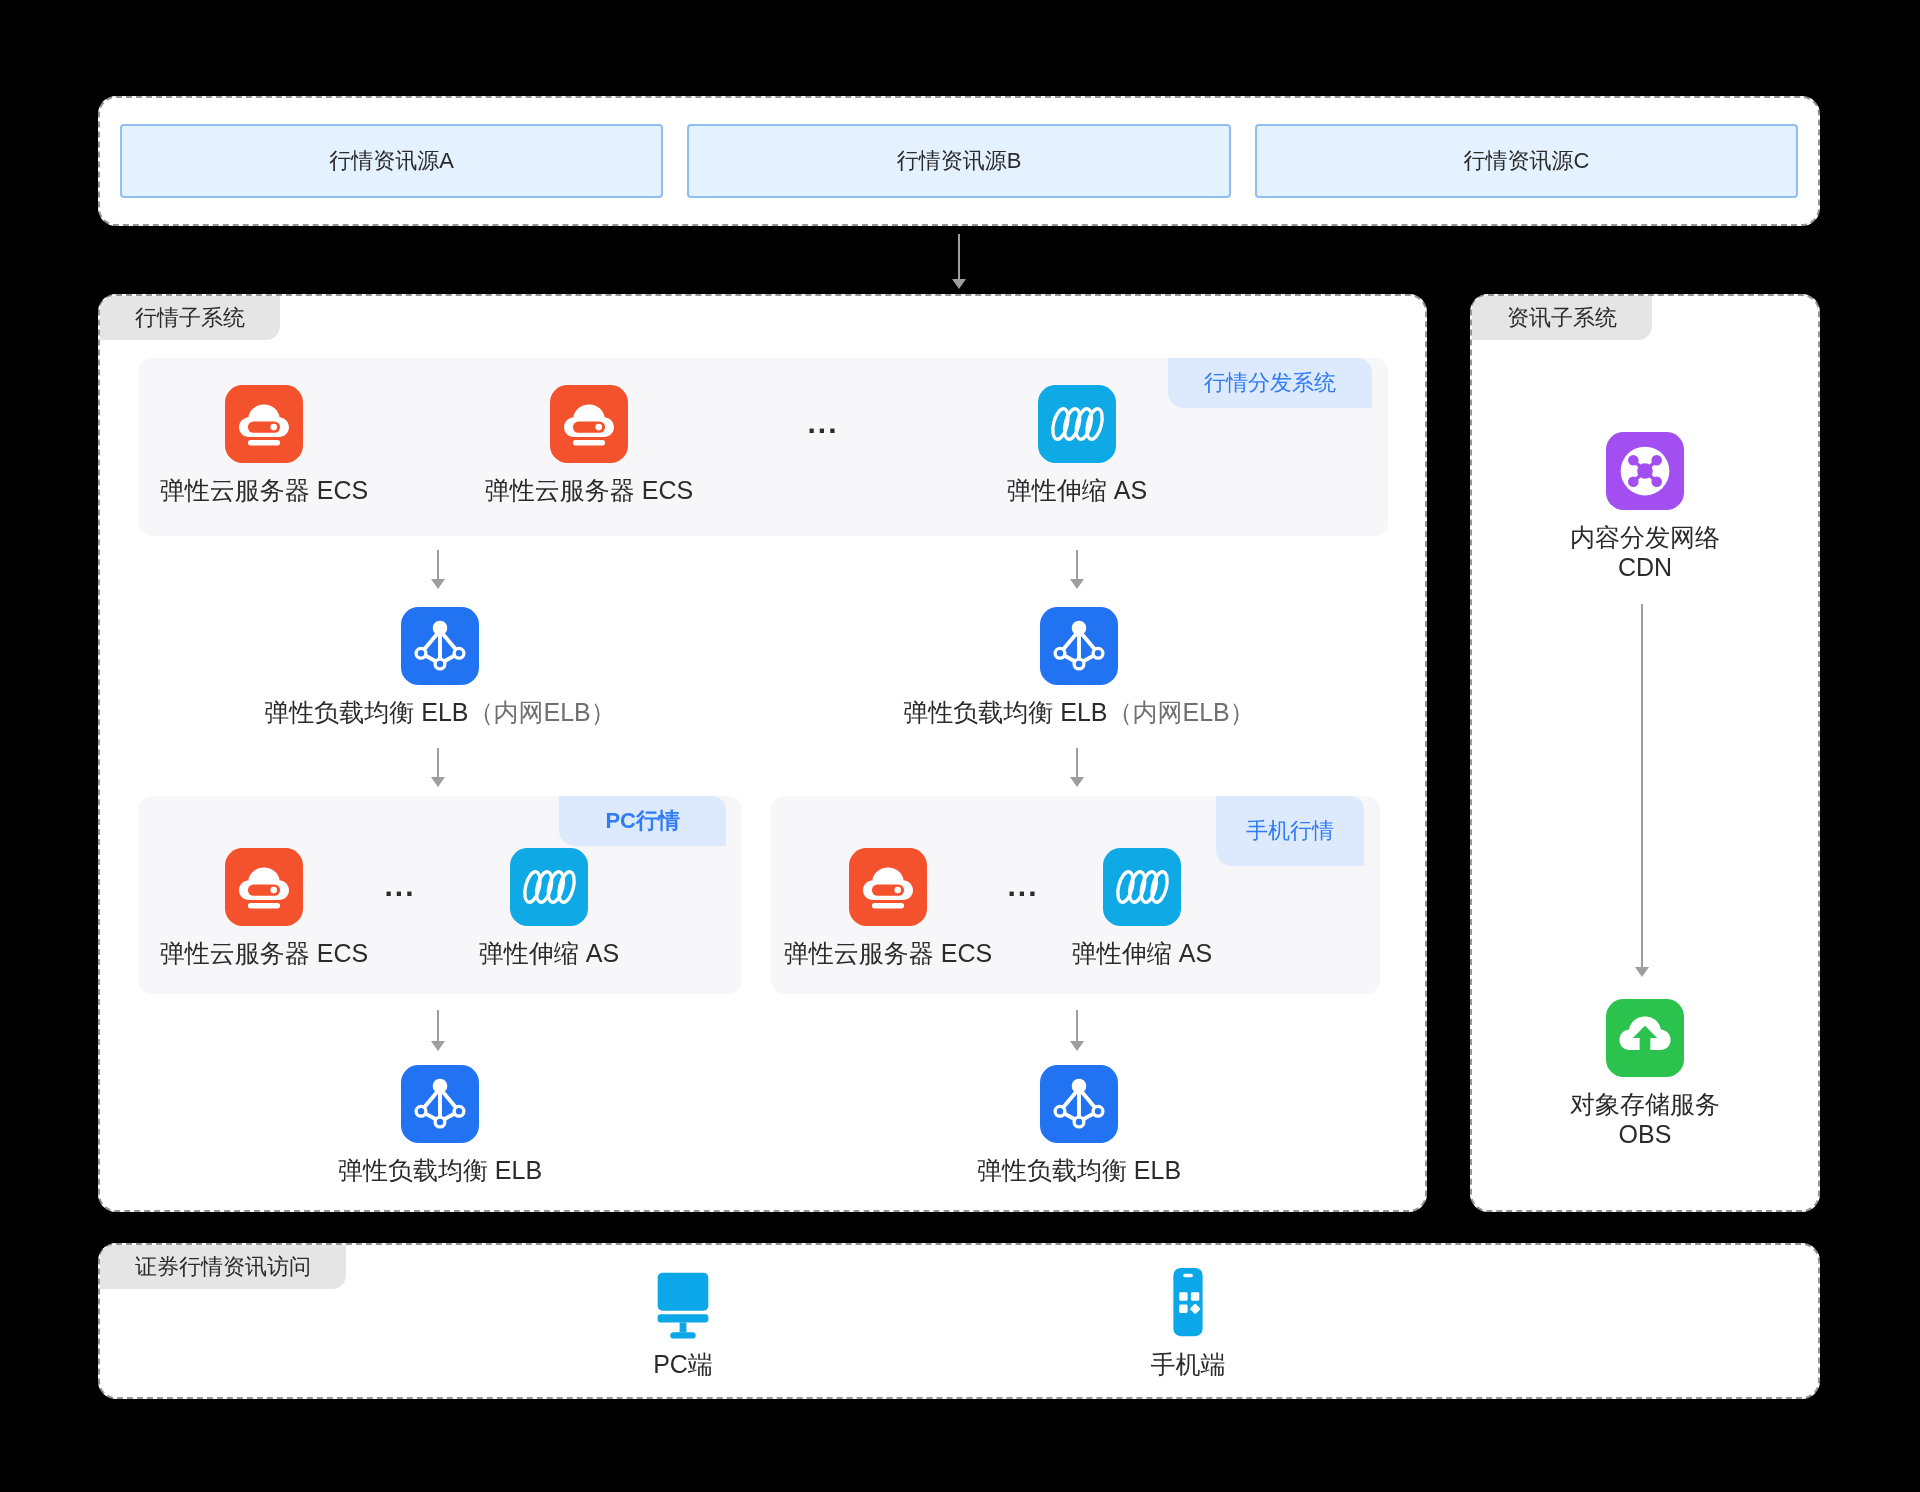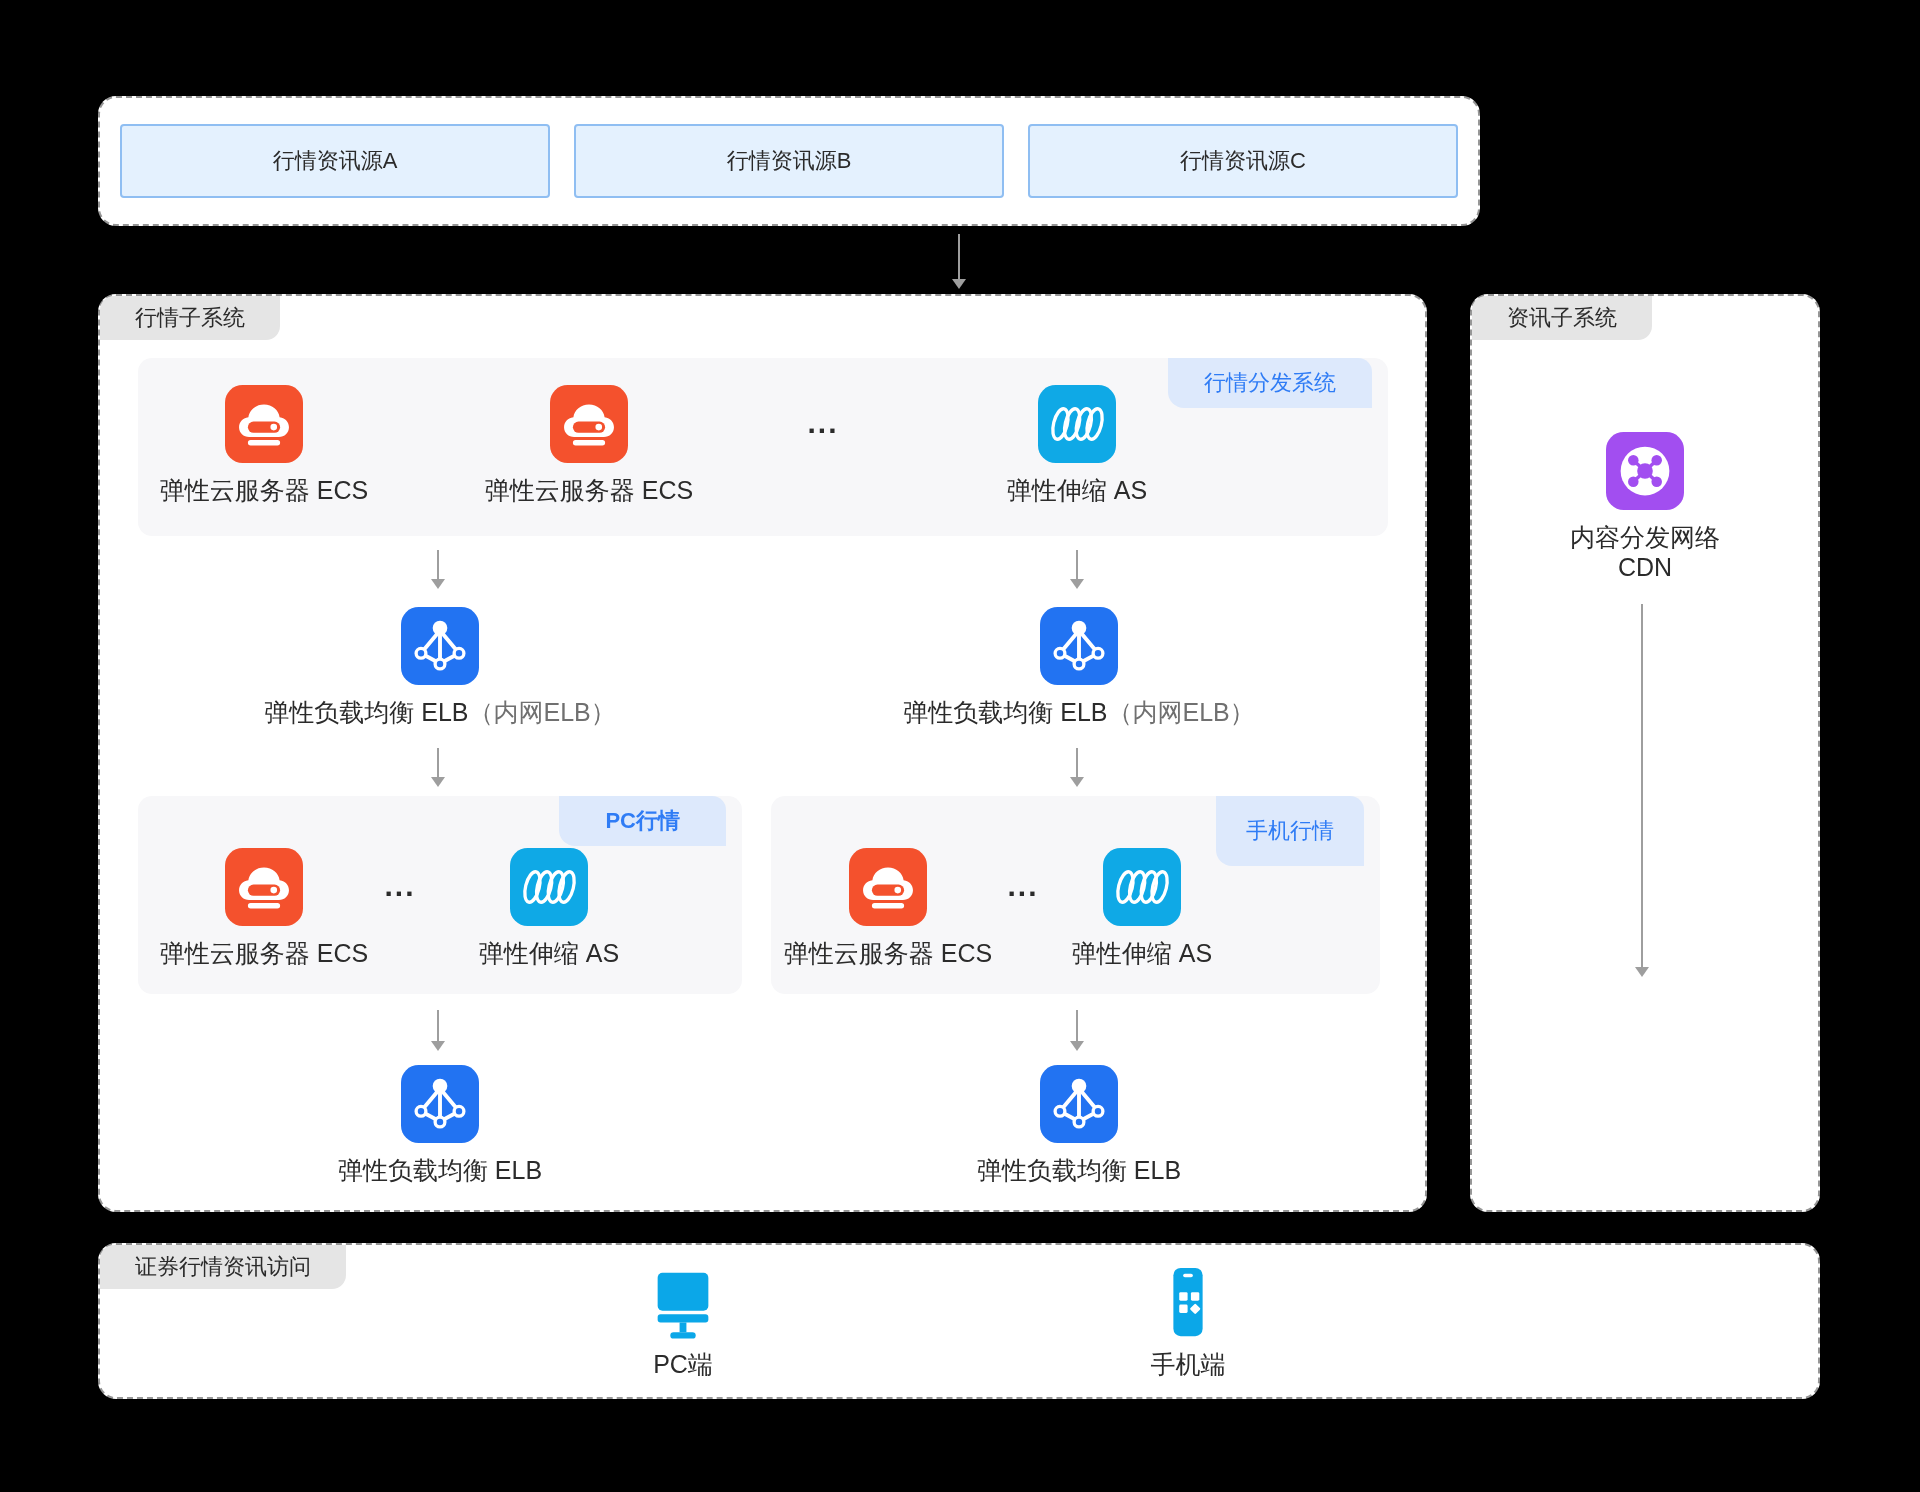--- a/index.html
+++ b/index.html
@@ -92,21 +92,21 @@
       <rect x="31" y="30" width="8.6" height="8.6" rx="1.4" fill="#fff"></rect>
       <rect x="43" y="30" width="8.6" height="8.6" rx="1.4" fill="#fff"></rect>
       <rect x="31" y="42.6" width="8.6" height="8.6" rx="1.4" fill="#fff"></rect>
       <rect x="43.4" y="43" width="8" height="8" rx="1.2" fill="#fff" transform="rotate(45 47.4 47)"></rect>
     </g>
   </defs>
 </svg>
 
 <div class="stage">
 
-  <div class="dbox" style="left:98px;top:96px;width:1382px;height:130px;">
+  <div class="dbox" style="left:98px;top:96px;width:1722px;height:130px;">
     <div class="source-row">
       <div class="source">行情资讯源A</div>
       <div class="source">行情资讯源B</div>
       <div class="source">行情资讯源C</div>
     </div>
   </div>
 
   <div class="varrow" style="left:958px;top:234px;height:46px;"></div>
 
   <div class="dbox" style="left:98px;top:294px;width:1329px;height:918px;">
@@ -204,20 +204,26 @@
   <div class="varrow" style="left:1076px;top:1010px;height:32px;"></div>
 
   <div class="dbox" style="left:1470px;top:294px;width:350px;height:918px;">
     <div class="tab">资讯子系统</div>
     <div class="node w220" style="left:63px;top:136px;">
       <svg width="78" height="78" viewBox="0 0 80 80">
           <use href="#cdn-sym"></use>
         </svg>
       <div class="nlabel"><span>内容分发网络</span><br><span>CDN</span></div>
     </div>
+    <div class="node w220" style="left:63px;top:703px;">
+      <svg width="78" height="78" viewBox="0 0 80 80">
+          <use href="#obs-sym"></use>
+        </svg>
+      <div class="nlabel"><span>对象存储服务</span><br><span>OBS</span></div>
+    </div>
   </div>
 
   <div class="varrow" style="left:1641px;top:604px;height:364px;"></div>
 
   <div class="dbox" style="left:98px;top:1243px;width:1722px;height:156px;">
     <div class="tab">证券行情资讯访问</div>
     <div class="node w200" style="left:483px;top:18px;">
       <svg width="78" height="78" viewBox="0 0 80 80">
           <use href="#monitor-sym"></use>
         </svg>

